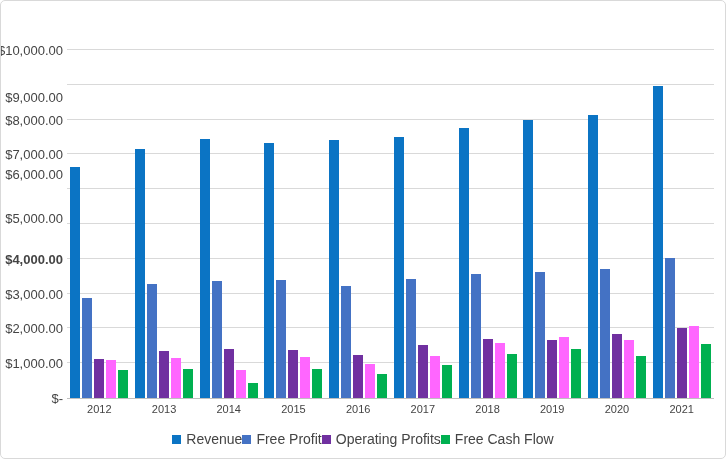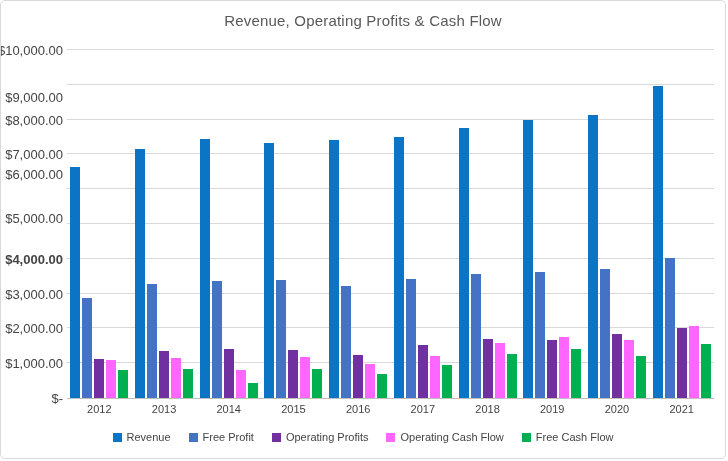--- a/index.html
+++ b/index.html
@@ -43,31 +43,29 @@
   }
   .bar { width:10px; }
   .xlabel {
     position:absolute; top:402px;
     text-align:center;
     font-size:11px; color:#444444;
   }
   .legend {
     position:absolute; left:0; right:0; top:430px;
     display:flex; justify-content:center; align-items:center;
-    gap:18px;
-    font-size:11px; color:#444444;
+    font-size:14px; color:#444444;
   }
   .legend-item { display:flex; align-items:center; gap:5px; }
   .legend-marker { width:9px; height:9px; flex:0 0 auto; }
 </style>
 </head>
 <body>
 
 <div class="chart-frame">
-  <div class="chart-title">Revenue, Operating Profits &amp; Cash Flow</div>
   <div class="ylabels">
       <div class="ylabel" style="top: 348px;">$-</div>
       <div class="ylabel" style="top: 313.2px;">$1,000.00</div>
       <div class="ylabel" style="top: 278.4px;">$2,000.00</div>
       <div class="ylabel" style="top: 243.6px;">$3,000.00</div>
       <div class="ylabel" style="top: 208.8px; font-weight: bold;">$4,000.00</div>
       <div class="ylabel" style="top: 168px;">$5,000.00</div>
       <div class="ylabel" style="top: 124px;">$6,000.00</div>
       <div class="ylabel" style="top: 104.4px;">$7,000.00</div>
       <div class="ylabel" style="top: 69.6px;">$8,000.00</div>
@@ -176,21 +174,17 @@
       </div>
       <div class="legend-item">
         <span class="legend-marker" style="background: rgb(68, 114, 196);"></span>
         <span>Free Profit</span>
       </div>
       <div class="legend-item">
         <span class="legend-marker" style="background: rgb(112, 48, 160);"></span>
         <span>Operating Profits</span>
       </div>
       <div class="legend-item">
-        <span class="legend-marker" style="background: rgb(255, 102, 255);"></span>
-        <span>Operating Cash Flow</span>
-      </div>
-      <div class="legend-item">
         <span class="legend-marker" style="background: rgb(0, 176, 80);"></span>
         <span>Free Cash Flow</span>
       </div>
     </div>
 </div>
 
 </body></html>

